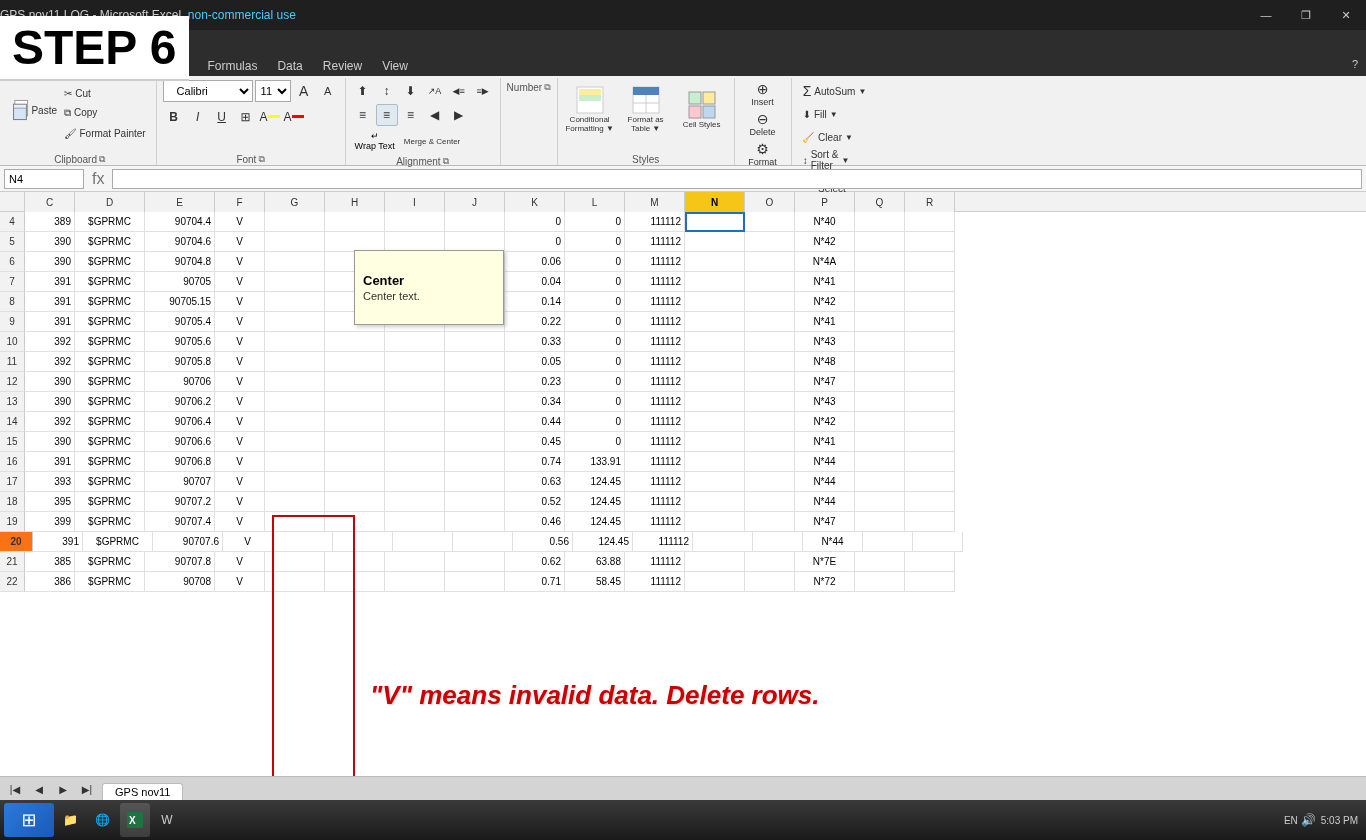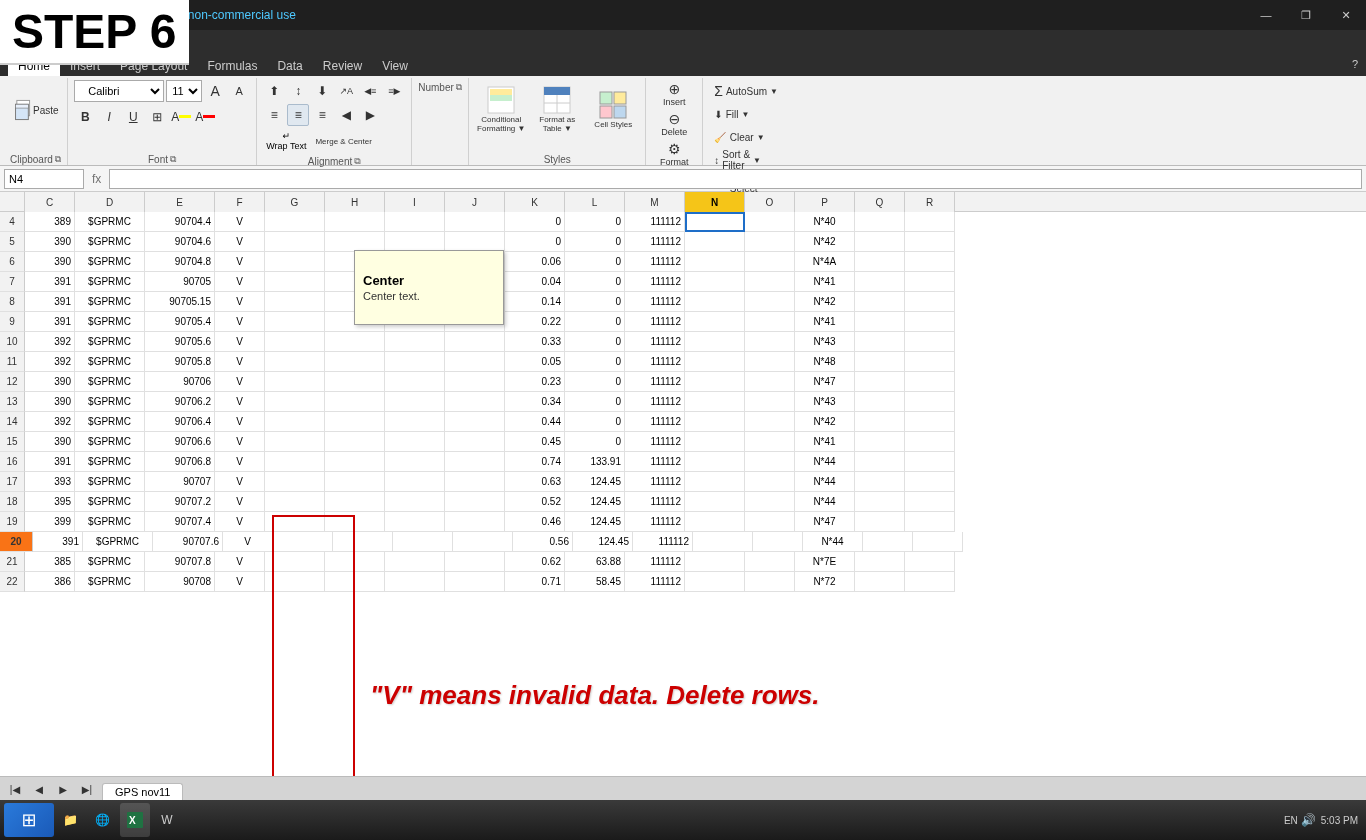--- a/index.html
+++ b/index.html
@@ -213,21 +213,21 @@
       gap: 4px;
     }
     .name-box {
       width: 80px;
       height: 20px;
       border: 1px solid #aaa;
       font-size: 11px;
       padding: 1px 4px;
       background: #fff;
     }
-    .formula-icon { font-size: 12px; color: #737373; padding: 0 4px; }
+    .formula-icon { font-size: 16px; color: #737373; padding: 0 4px; }
     .formula-input {
       flex: 1;
       height: 20px;
       border: none;
       background: #fff;
       font-size: 11px;
       padding: 1px 4px;
       border: 1px solid #aaa;
     }
 
@@ -351,21 +351,21 @@
       align-items: center;
       padding: 0 8px;
       color: #ccc;
       font-size: 11px;
       justify-content: space-between;
     }
 
     
     .step-label {
       position: absolute;
-      top: 0;
+      top: 16px;
       left: 0;
       font-size: 48px;
       font-weight: bold;
       color: #000;
       padding: 4px 12px;
       background: #fff;
       z-index: 200;
       border-bottom: 2px solid #ccc;
     }
 
@@ -501,20 +501,25 @@
 
   <div class="ribbon-group">
     <div class="ribbon-group-content">
       <div style="display:flex;flex-direction:row;align-items:center;justify-content:center;width:48px;height:60px;cursor:pointer;border:1px solid transparent;border-radius:3px;">
         <svg width="32" height="34" viewBox="0 0 32 34">
             <rect x="6" y="2" width="20" height="24" fill="#fff" stroke="#999" stroke-width="1.5"></rect>
             <rect x="4" y="8" width="20" height="24" fill="#d4e5f7" stroke="#777" stroke-width="1.5"></rect>
             <rect x="4" y="8" width="20" height="6" fill="#e8f0fb" stroke="#777" stroke-width="1"></rect>
           </svg>
         <span style="font-size:10px;color:#333;">Paste</span>
+      </div>
+      <div style="display:flex;flex-direction:column;gap:2px;padding-top:4px;">
+        <div class="small-btn">✂ Cut</div>
+        <div class="small-btn">⧉ Copy</div>
+        <div class="small-btn">🖌 Format Painter</div>
       </div>
     </div>
     <div class="ribbon-group-label">
       <span class="rg-label-text">Clipboard</span>
       <span style="font-size:9px;">⧉</span>
     </div>
   </div>
 
   <div class="ribbon-group">
     <div class="ribbon-group-content" style="flex-direction:column;gap:2px;">

